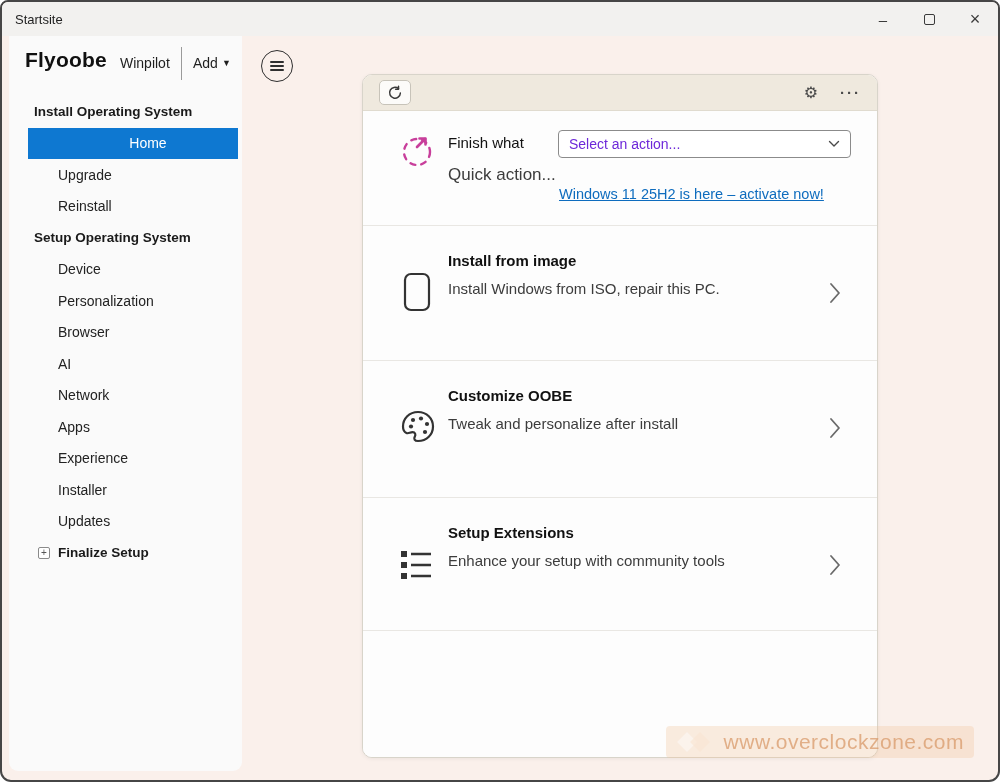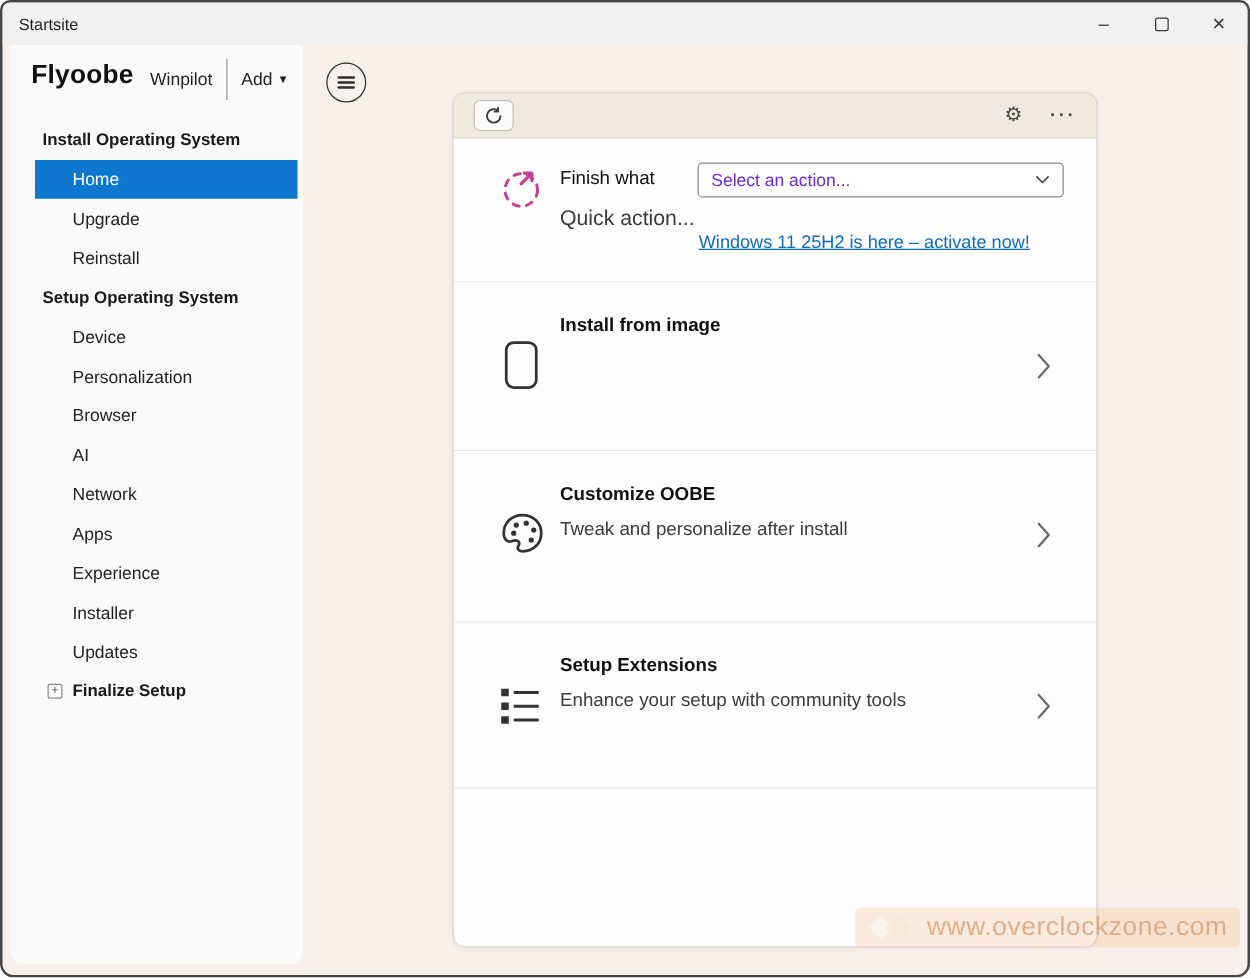--- a/index.html
+++ b/index.html
@@ -47,21 +47,21 @@
   }
   .menu-toggle .bars { width:14px; }
   .menu-toggle .bars div { height:1.7px; background:#2f2f2f; margin:2.6px 0; border-radius:1px; }
 
   
   .side-list { position:absolute; left:0; top:60px; width:233px; }
   .srow { height:31.5px; display:flex; align-items:center; font-size:14px; color:#222; }
   .srow.section { padding-left:25px; font-size:13.5px; font-weight:700; color:#1a1a1a; }
   .srow.item { padding-left:49px; cursor:default; }
   .srow.item.selected {
-    padding-left:0; margin-left:19px; width:210px; background:var(--accent); color:#fff;
+    padding-left:0; margin-left:19px; width:210px; background:var(--accent); color:#fff;justify-content:center;
   }
   .srow.item.selected span { padding-left:30px; }
   .srow.finalize { padding-left:29px; font-weight:700; font-size:13.5px; color:#1a1a1a; }
   .plusbox {
     width:12px; height:12px; border:1px solid #8a8a8a; border-radius:2px; background:#fff;
     display:flex; align-items:center; justify-content:center;
     font-size:10px; font-weight:400; color:#555; margin-right:8px; line-height:1;
   }
 
   
@@ -104,21 +104,21 @@
   .r3 { height:137px; }
   .r4 { height:133px; }
   .card-filler { background:#fdfdfd; height:127px; }
   .ar-icon { position:absolute; left:37px; top:46px; }
   .ar-title { position:absolute; left:85px; top:26px; font-size:15px; font-weight:700; color:#111; }
   .ar-sub { position:absolute; left:85px; top:54px; font-size:15px; color:#3c3c3c; }
   .ar-chev { position:absolute; right:36px; top:56px; }
 
   
   .watermark {
-    position:absolute; right:6px; bottom:22px;
+    position:absolute; right:24px; bottom:22px;
     display:flex; align-items:center; gap:10px;
     background:rgba(243,196,152,0.30); border-radius:4px;
     padding:4px 10px 4px 14px;
     pointer-events:none;
     justify-content:center;
   }
   .wm-logo { position:relative; width:34px; height:20px; }
   .wm-logo i { position:absolute; top:3px; width:14px; height:14px; transform:rotate(45deg); background:rgba(252,245,238,0.85); }
   .wm-logo i:nth-child(1){ left:0; }
   .wm-logo i:nth-child(2){ left:13px; background:rgba(250,230,212,0.7); }
@@ -239,20 +239,21 @@
       <a class="activate-link">Windows 11 25H2 is here – activate now!</a>
     </div>
 
     <div class="action-row r2">
       <div class="ar-icon" style="top:46px; left:40px;">
         <svg width="28" height="40" viewBox="0 0 28 40">
           <rect x="2" y="2" width="24" height="36" rx="6" fill="none" stroke="#333" stroke-width="2.2"></rect>
         </svg>
       </div>
       <div class="ar-title">Install from image</div>
+      <div class="ar-sub">Install Windows from ISO, repair this PC.</div>
       <div class="ar-chev">
         <svg width="12" height="22" viewBox="0 0 12 22">
             <path d="M2 2 L10 11 L2 20" fill="none" stroke="#6a6a6a" stroke-width="1.8" stroke-linecap="round" stroke-linejoin="round"></path>
           </svg>
       </div>
     </div>
 
     <div class="action-row r3">
       <div class="ar-icon" style="top:48px; left:37px;">
         <svg width="36" height="36" viewBox="0 0 36 36">

